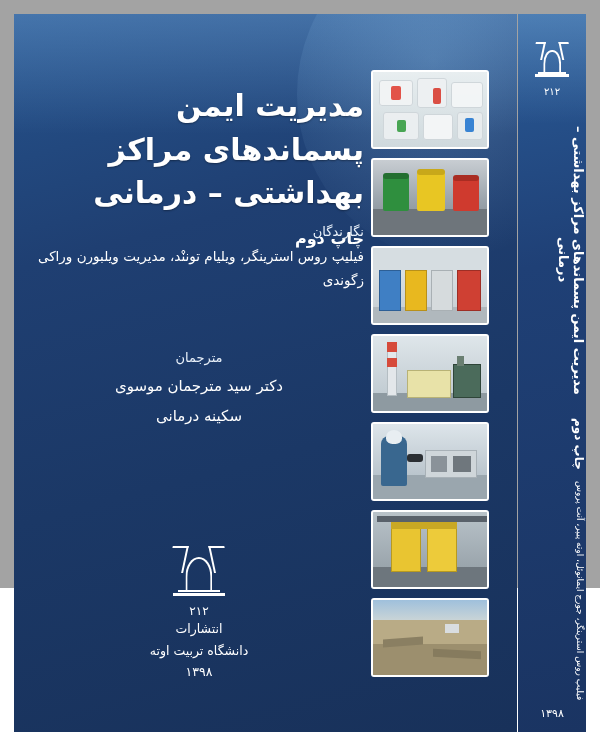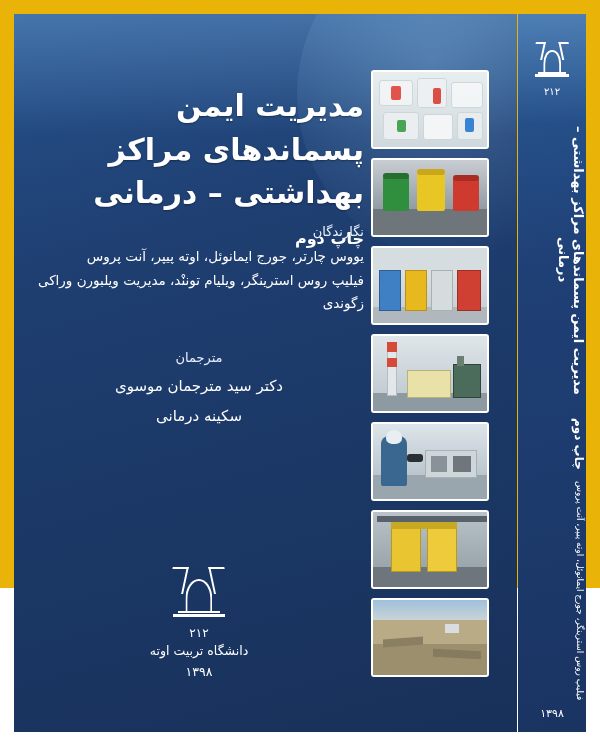--- a/index.html
+++ b/index.html
@@ -5,21 +5,21 @@
   * { box-sizing: border-box; margin: 0; padding: 0; }
   html, body {
     width: 600px; height: 746px;
     background: #ffffff;
     font-family: "DejaVu Sans", sans-serif;
     overflow: hidden;
   }
   .page {
     position: relative;
     width: 600px; height: 588px;
-    background: #eab308;
+    background: #a3a3a3;
   }
   
   .front {
     position: absolute;
     left: 14px; top: 14px;
     width: 503px; height: 718px;
     background: linear-gradient(165deg, #26548e 0%, #1f3f72 30%, #1b3866 60%, #18315a 100%);
     overflow: hidden;
   }
   .front::before {
@@ -259,41 +259,41 @@
 
   <div class="front">
 
     <div class="title-block">
       <div class="main-title">مدیریت ایمن پسماندهای مراکز بهداشتی – درمانی</div>
       <div class="edition">چاپ دوم</div>
     </div>
 
     <div class="authors-block">
       <div class="label-small">نگارندگان</div>
-      <div class="author-line">یووس چارتر، جورج ایمانوئل، اوته پیپر، آنت پروس</div>
       <div class="author-line">فیلیپ روس استرینگر، ویلیام توننْد، مدیریت ویلبورن وراکی زگوندی</div>
     </div>
 
     <div class="translators-block">
       <div class="label-small">مترجمان</div>
       <div class="translator-line">دکتر سید مترجمان موسوی</div>
       <div class="translator-line">سکینه درمانی</div>
     </div>
 
     <div class="publisher">
       <div class="pub-logo">
         <div class="logo-shape">
           <div class="wing-l"></div>
           <div class="wing-r"></div>
           <div class="arch"></div>
           <div class="base2"></div>
           <div class="base"></div>
         </div>
       </div>
       <div class="pub-num">۲۱۲</div>
+      <div class="pub-line">انتشارات</div>
       <div class="pub-line">دانشگاه تربیت اوته</div>
       <div class="pub-line">۱۳۹۸</div>
     </div>
 
     <div class="photo-strip">
 
       <div class="photo">
         <div class="ph-inner ph1">
           <div class="bit" style="left:6px;top:8px;width:34px;height:26px;background:#f2f4f5;border:1px solid #cfd6da;"></div>
           <div class="bit" style="left:44px;top:6px;width:30px;height:30px;background:#eef1f3;border:1px solid #cfd6da;"></div>

